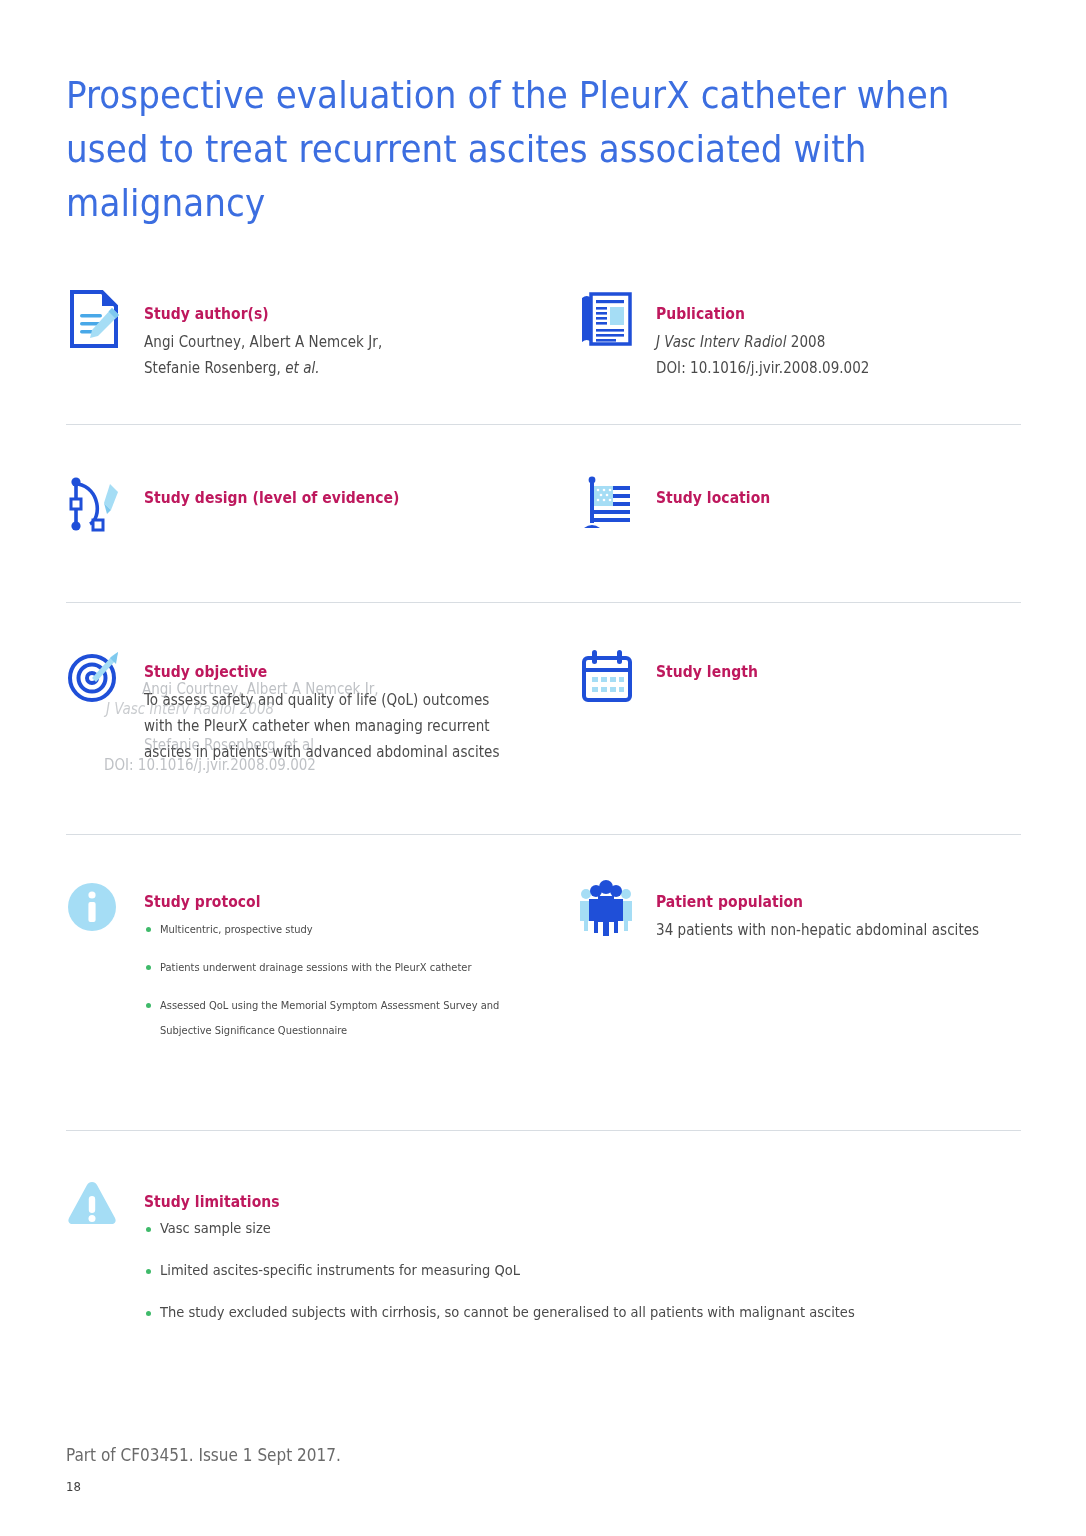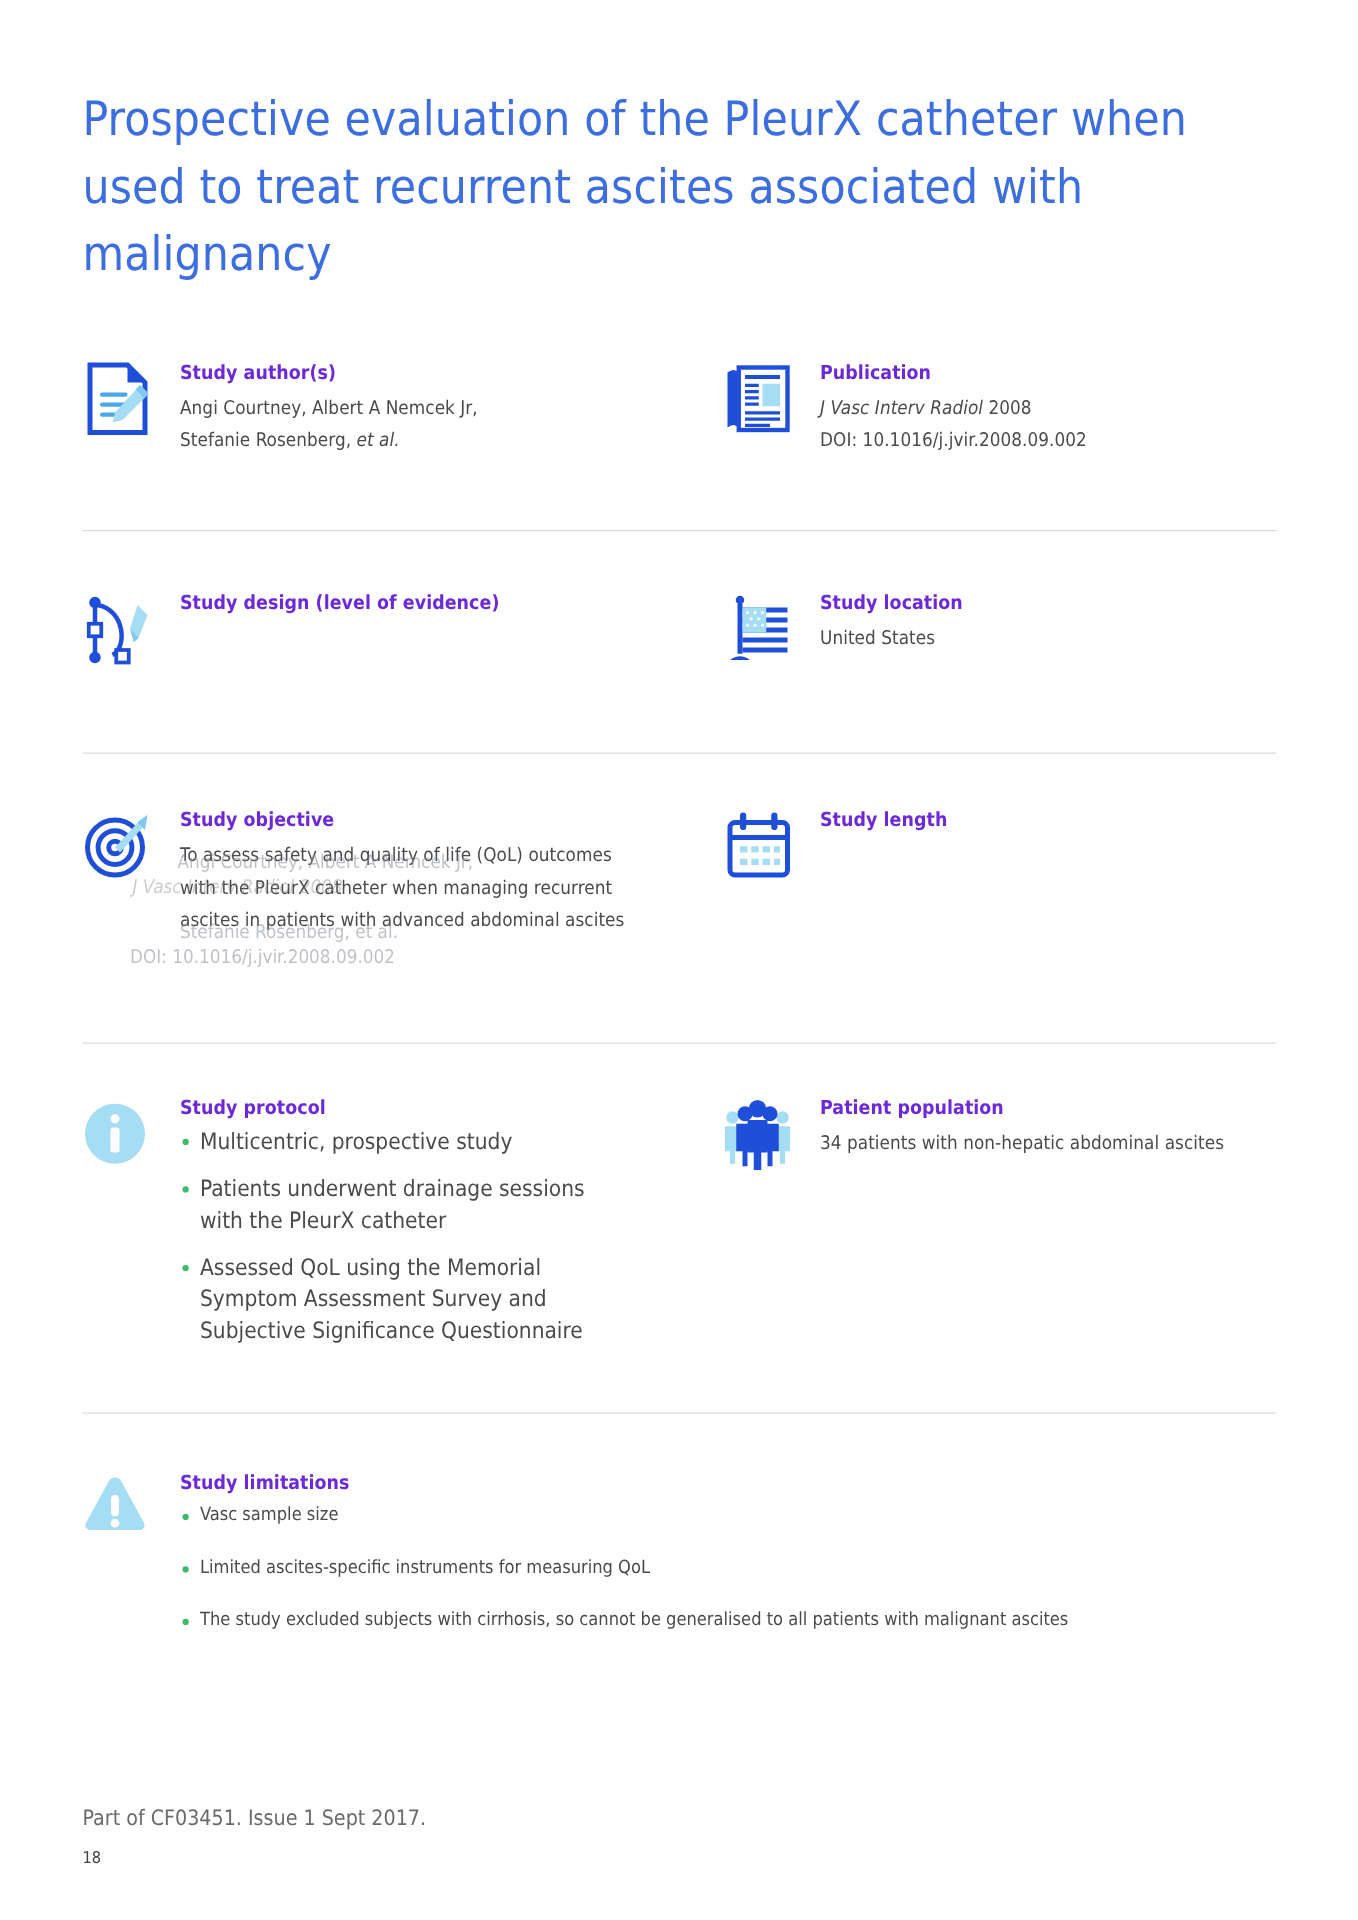--- a/index.html
+++ b/index.html
@@ -55,25 +55,25 @@
   }
   .block .body {
     position: absolute;
     left: 78px;
     top: 0;
     width: 360px;
   }
   .block.wide .body { width: 880px; }
 
   .heading {
-    color: #6d28d9;
+    color: #be185d;
     font-size: 15.5px;
     font-weight: 700;
     line-height: 20px;
-    margin: 0 0 5px 0;
+    margin: 16px 0 5px 0;
     font-family: "DejaVu Sans", sans-serif;
     font-stretch: condensed;
     letter-spacing: 0.05px;
   }
 
   .value {
     color: #4a4a4a;
     font-size: 15px;
     line-height: 26px;
     font-family: "DejaVu Sans", sans-serif;
@@ -84,21 +84,21 @@
 
   ul.bullets {
     list-style: none;
     margin: 2px 0 0 0;
     padding: 0;
   }
   ul.bullets li {
     position: relative;
     padding-left: 16px;
     color: #4a4a4a;
-    font-size: 18px;
+    font-size: 11px;
     line-height: 25px;
     margin-bottom: 13px;
     font-family: "DejaVu Sans", sans-serif;
     font-stretch: condensed;
   }
   ul.bullets li:before {
     content: "";
     position: absolute;
     left: 2px;
     top: 10px;
@@ -243,21 +243,20 @@
           <circle cx="23" cy="23" r="1.3"></circle>
             <circle cx="29" cy="23" r="1.3"></circle>
           <circle cx="20" cy="28" r="1.3"></circle>
             <circle cx="26" cy="28" r="1.3"></circle>
             <circle cx="32" cy="28" r="1.3"></circle>
         </g>
       </svg>
     </div>
     <div class="body">
       <div class="heading">Study location</div>
-      <div class="value">United States</div>
     </div>
   </div>
 
   <div class="divider" style="top:602px;"></div>
 
   <div class="block" style="left:66px; top:646px;">
     <div class="icon-wrap">
       <svg width="58" height="62" viewBox="0 0 58 62">
         <circle cx="26" cy="32" r="22" fill="none" stroke="#1f4fd8" stroke-width="4"></circle>
         <circle cx="26" cy="32" r="13.5" fill="none" stroke="#1f4fd8" stroke-width="4"></circle>

